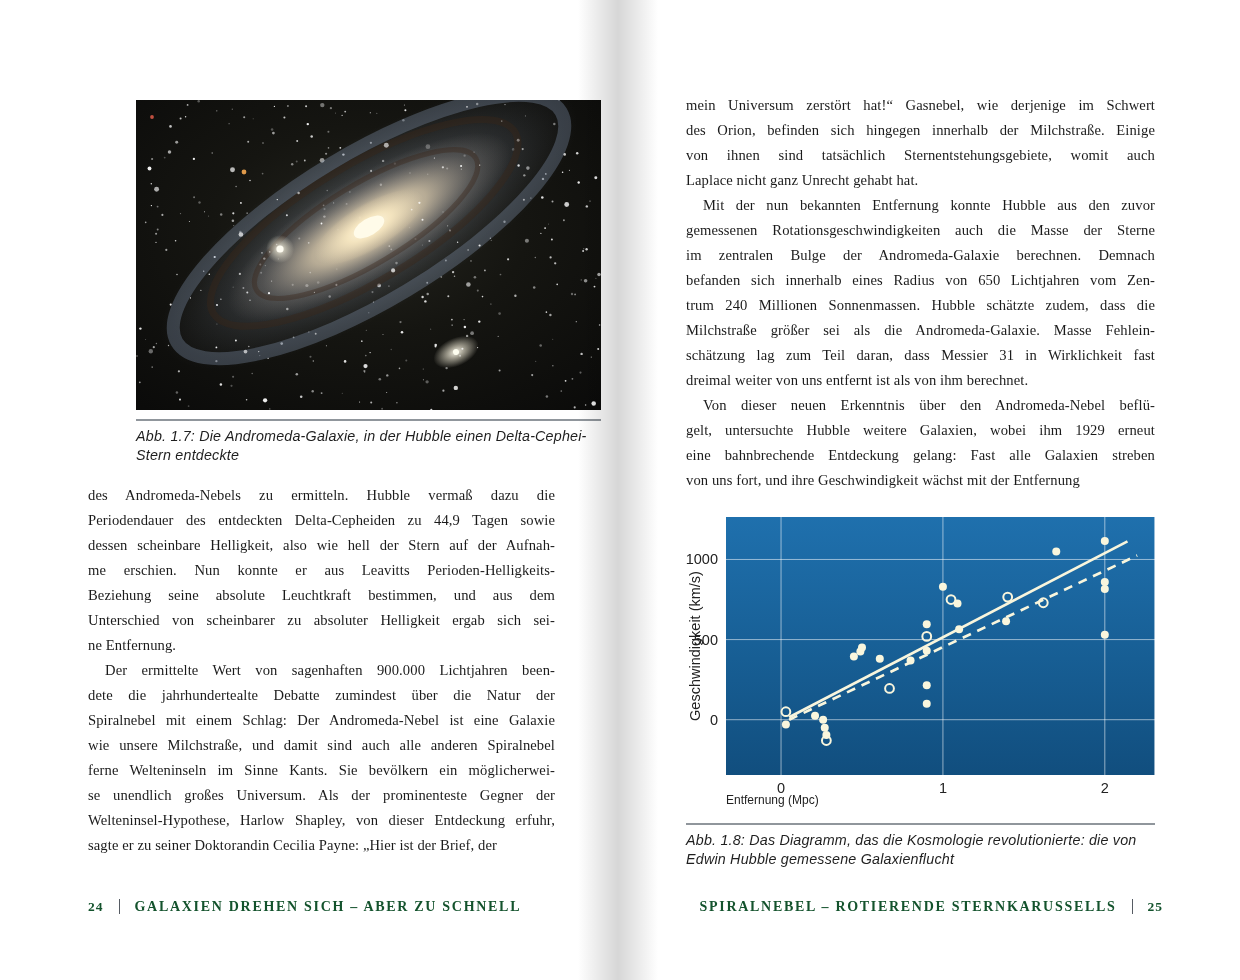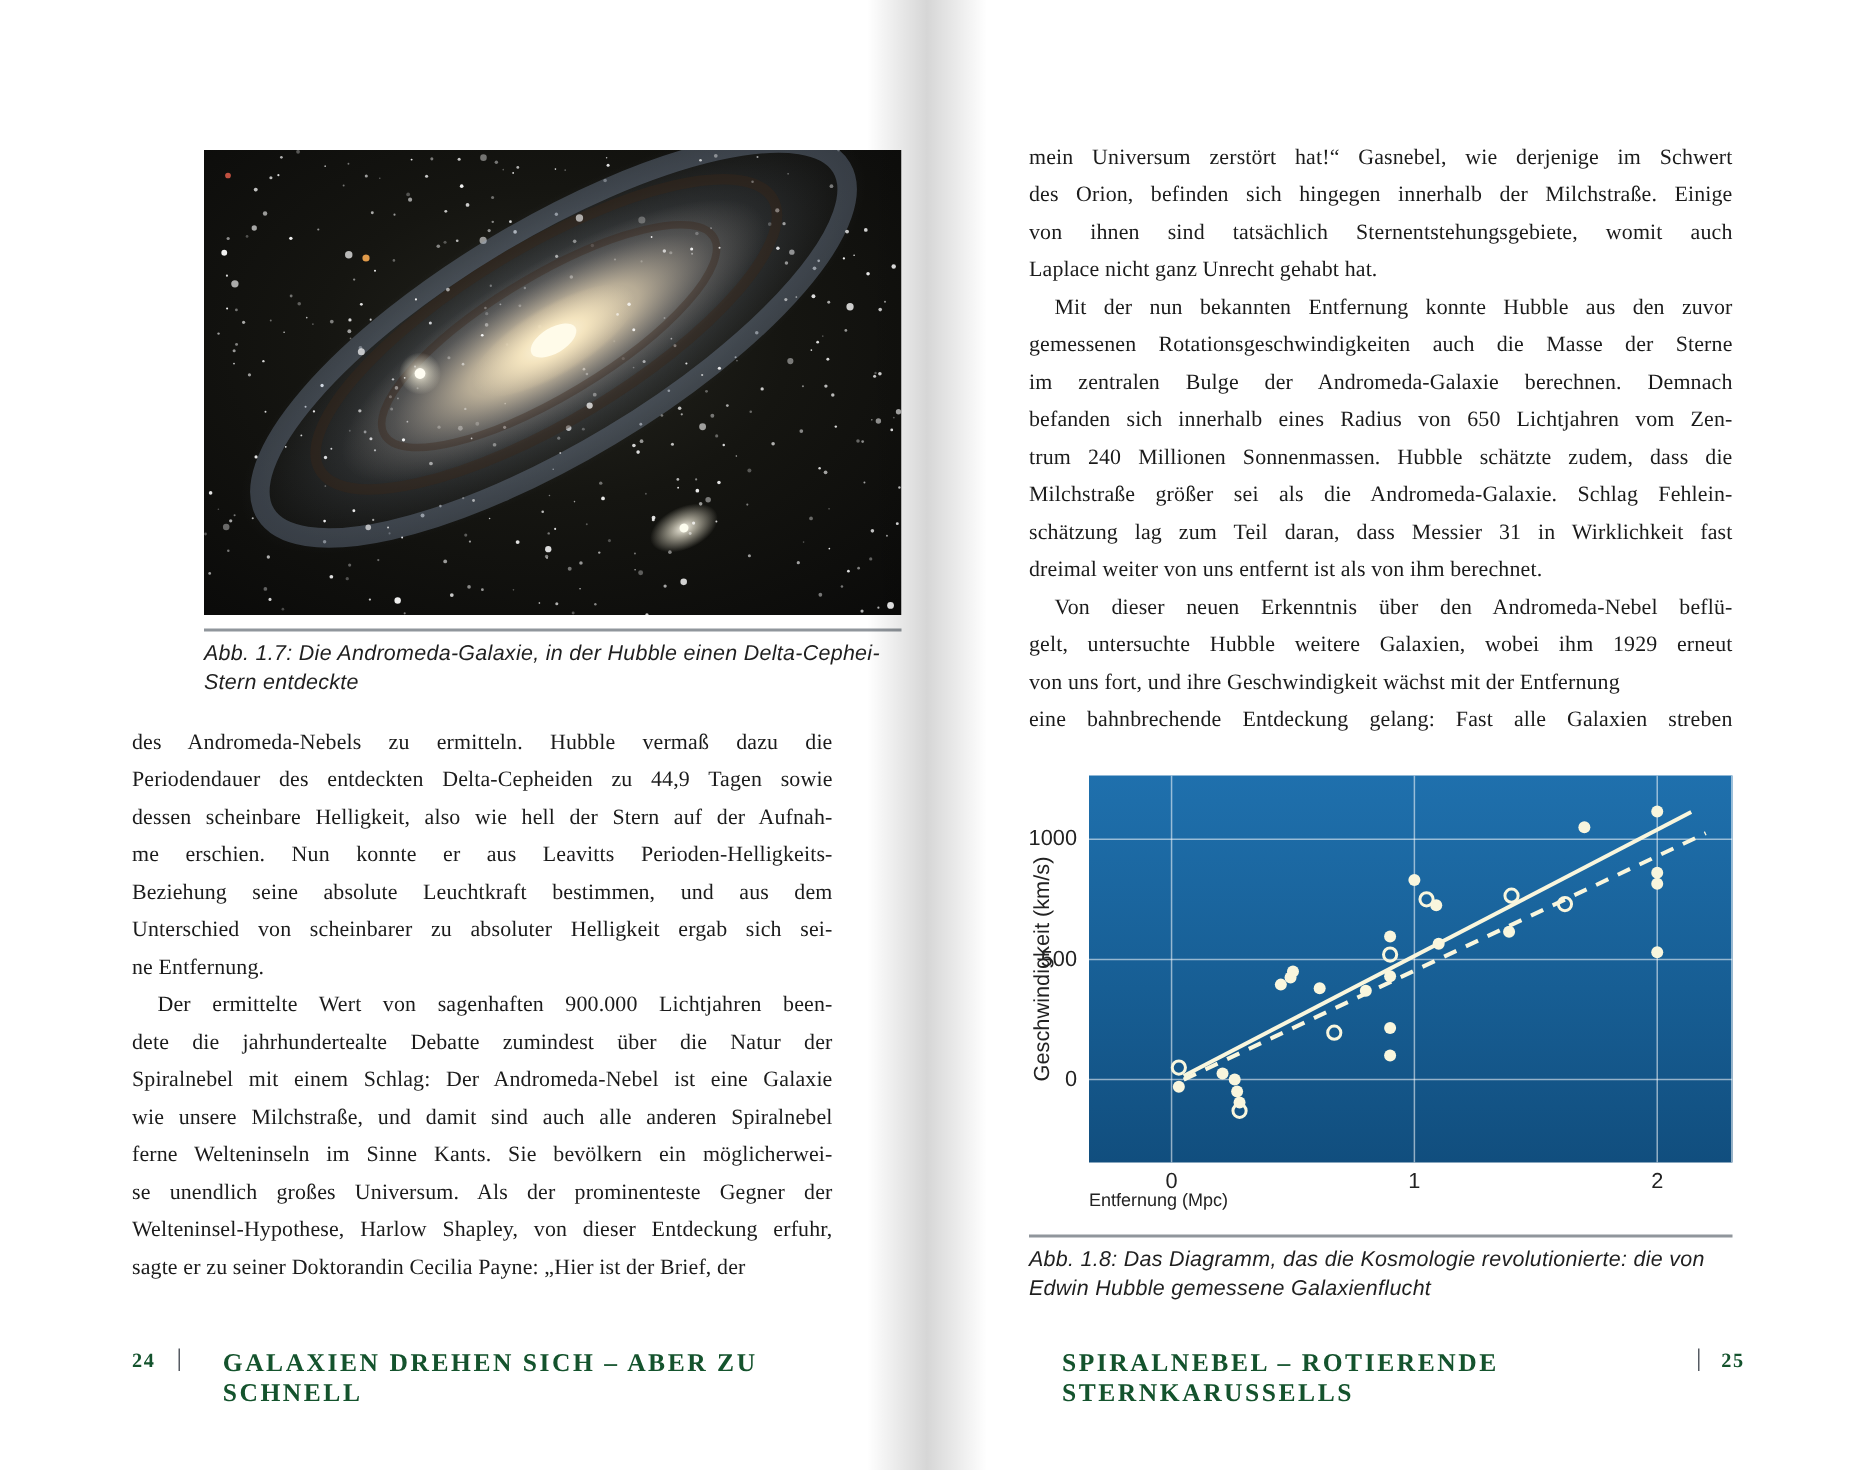--- a/index.html
+++ b/index.html
@@ -59,21 +59,21 @@
   }
 
   
   .footer {
     position:absolute; top:899px; display:flex; align-items:flex-start;
     font-family:"Liberation Serif", serif; font-weight:700; color:#14532d;
   }
   #left-footer  { left:88px;  width:467px; justify-content:flex-start; }
   #right-footer { left:694px; width:469px; justify-content:flex-end; }
   .pagenum { font-size:13.5px; letter-spacing:1px; }
-  .runtitle { font-size:17px; letter-spacing:1.7px;margin-left:14px; }
+  .runtitle { font-size:14px; letter-spacing:1.7px; }
   .footer-sep { width:1px; height:15px; background:#565b63; margin:0 15px; flex:0 0 auto; }
 </style>
 </head>
 <body>
 
 <div class="spread">
 
   <figure id="fig17">
     <svg viewBox="0 0 465 310" aria-hidden="true">
       <defs>
@@ -509,29 +509,29 @@
         <div class="tline">des Orion, befinden sich hingegen innerhalb der Milchstraße. Einige</div>
         <div class="tline">von ihnen sind tatsächlich Sternentstehungsgebiete, womit auch</div>
         <div class="tline last">Laplace nicht ganz Unrecht gehabt hat.</div>
       </div>
       <div class="para indent">
         <div class="tline">Mit der nun bekannten Entfernung konnte Hubble aus den zuvor</div>
         <div class="tline">gemessenen Rotationsgeschwindigkeiten auch die Masse der Sterne</div>
         <div class="tline">im zentralen Bulge der Andromeda-Galaxie berechnen. Demnach</div>
         <div class="tline">befanden sich innerhalb eines Radius von 650 Lichtjahren vom Zen-</div>
         <div class="tline">trum 240 Millionen Sonnenmassen. Hubble schätzte zudem, dass die</div>
-        <div class="tline">Milchstraße größer sei als die Andromeda-Galaxie. Schlag Fehlein-</div>
+        <div class="tline">Milchstraße größer sei als die Andromeda-Galaxie. Masse Fehlein-</div>
         <div class="tline">schätzung lag zum Teil daran, dass Messier 31 in Wirklichkeit fast</div>
         <div class="tline last">dreimal weiter von uns entfernt ist als von ihm berechnet.</div>
       </div>
       <div class="para indent">
         <div class="tline">Von dieser neuen Erkenntnis über den Andromeda-Nebel beflü-</div>
         <div class="tline">gelt, untersuchte Hubble weitere Galaxien, wobei ihm 1929 erneut</div>
+        <div class="tline">eine bahnbrechende Entdeckung gelang: Fast alle Galaxien streben</div>
         <div class="tline last">von uns fort, und ihre Geschwindigkeit wächst mit der Entfernung</div>
-        <div class="tline">eine bahnbrechende Entdeckung gelang: Fast alle Galaxien streben</div>
       </div>
     </div>
 
   <figure id="fig18">
     <div class="chart-wrap">
       <div class="chart-ylabel">Geschwindigkeit (km/s)</div>
       <div class="chart-panel" id="chart-panel">
           <svg viewBox="0 0 429 258" preserveAspectRatio="none">
             <line x1="55.041509433962275" y1="0" x2="55.041509433962275" y2="258" stroke="rgba(255,255,255,0.55)" stroke-width="1"></line>
             <line x1="216.92830188679244" y1="0" x2="216.92830188679244" y2="258" stroke="rgba(255,255,255,0.55)" stroke-width="1"></line>

